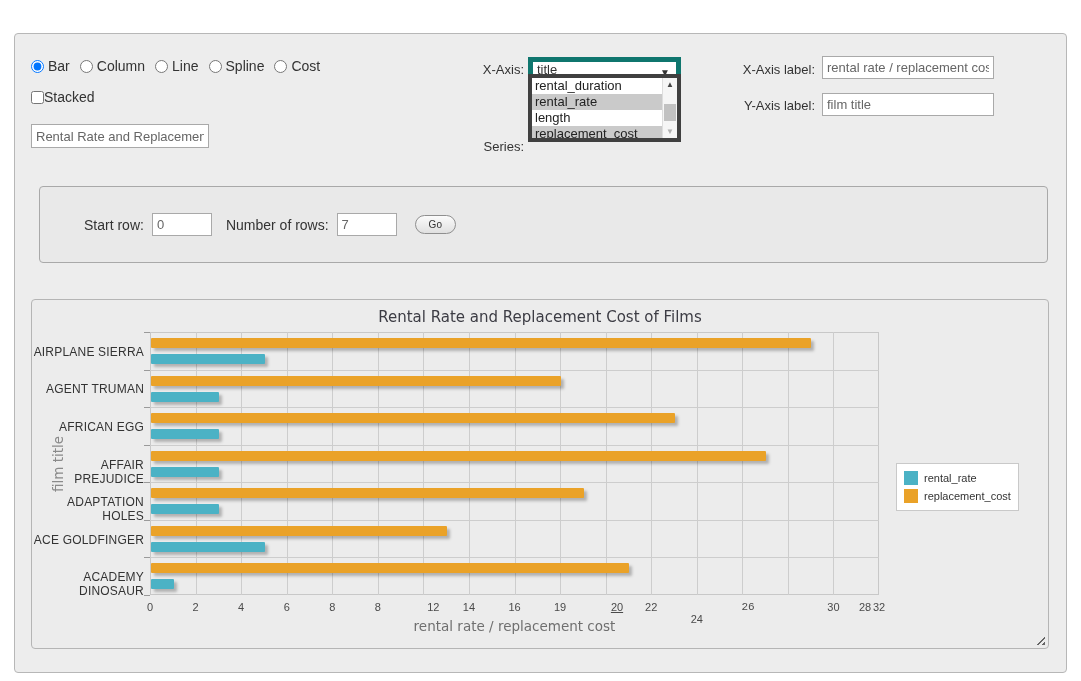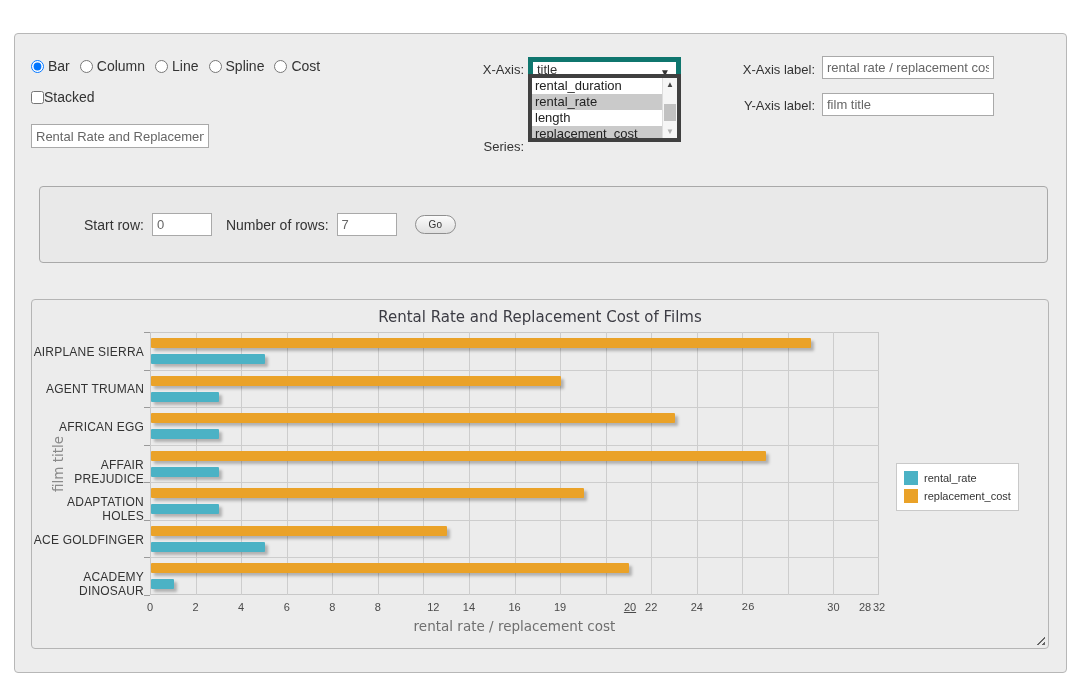--- a/index.html
+++ b/index.html
@@ -238,21 +238,21 @@
       <div class="xtick" style="left: 118px;">0</div>
       <div class="xtick" style="left: 163.562px;">2</div>
       <div class="xtick" style="left: 209.125px;">4</div>
       <div class="xtick" style="left: 254.688px;">6</div>
       <div class="xtick" style="left: 300.25px;">8</div>
       <div class="xtick" style="left: 345.812px;">8</div>
       <div class="xtick" style="left: 391.375px; margin-left: 10px;">12</div>
       <div class="xtick" style="left: 436.938px;">14</div>
       <div class="xtick" style="left: 482.5px;">16</div>
       <div class="xtick" style="left: 528.062px;">19</div>
-      <div class="xtick" style="left: 598px; text-decoration: underline;">20</div>
+      <div class="xtick" style="left: 585px; text-decoration: underline;">20</div>
       <div class="xtick" style="left: 619.188px;">22</div>
-      <div class="xtick" style="left: 664.75px;">24</div>
+      <div class="xtick" style="left: 664.75px; margin-top: 12px;">24</div>
       <div class="xtick" style="left: 716px; font-family: Liberation Mono, monospace;">26</div>
       <div class="xtick" style="left: 797px; margin-left: 36px;">28</div>
       <div class="xtick" style="left: 801.438px;">30</div>
       <div class="xtick" style="left: 847px;">32</div>
     </div>
 </div>
 
 </body></html>

